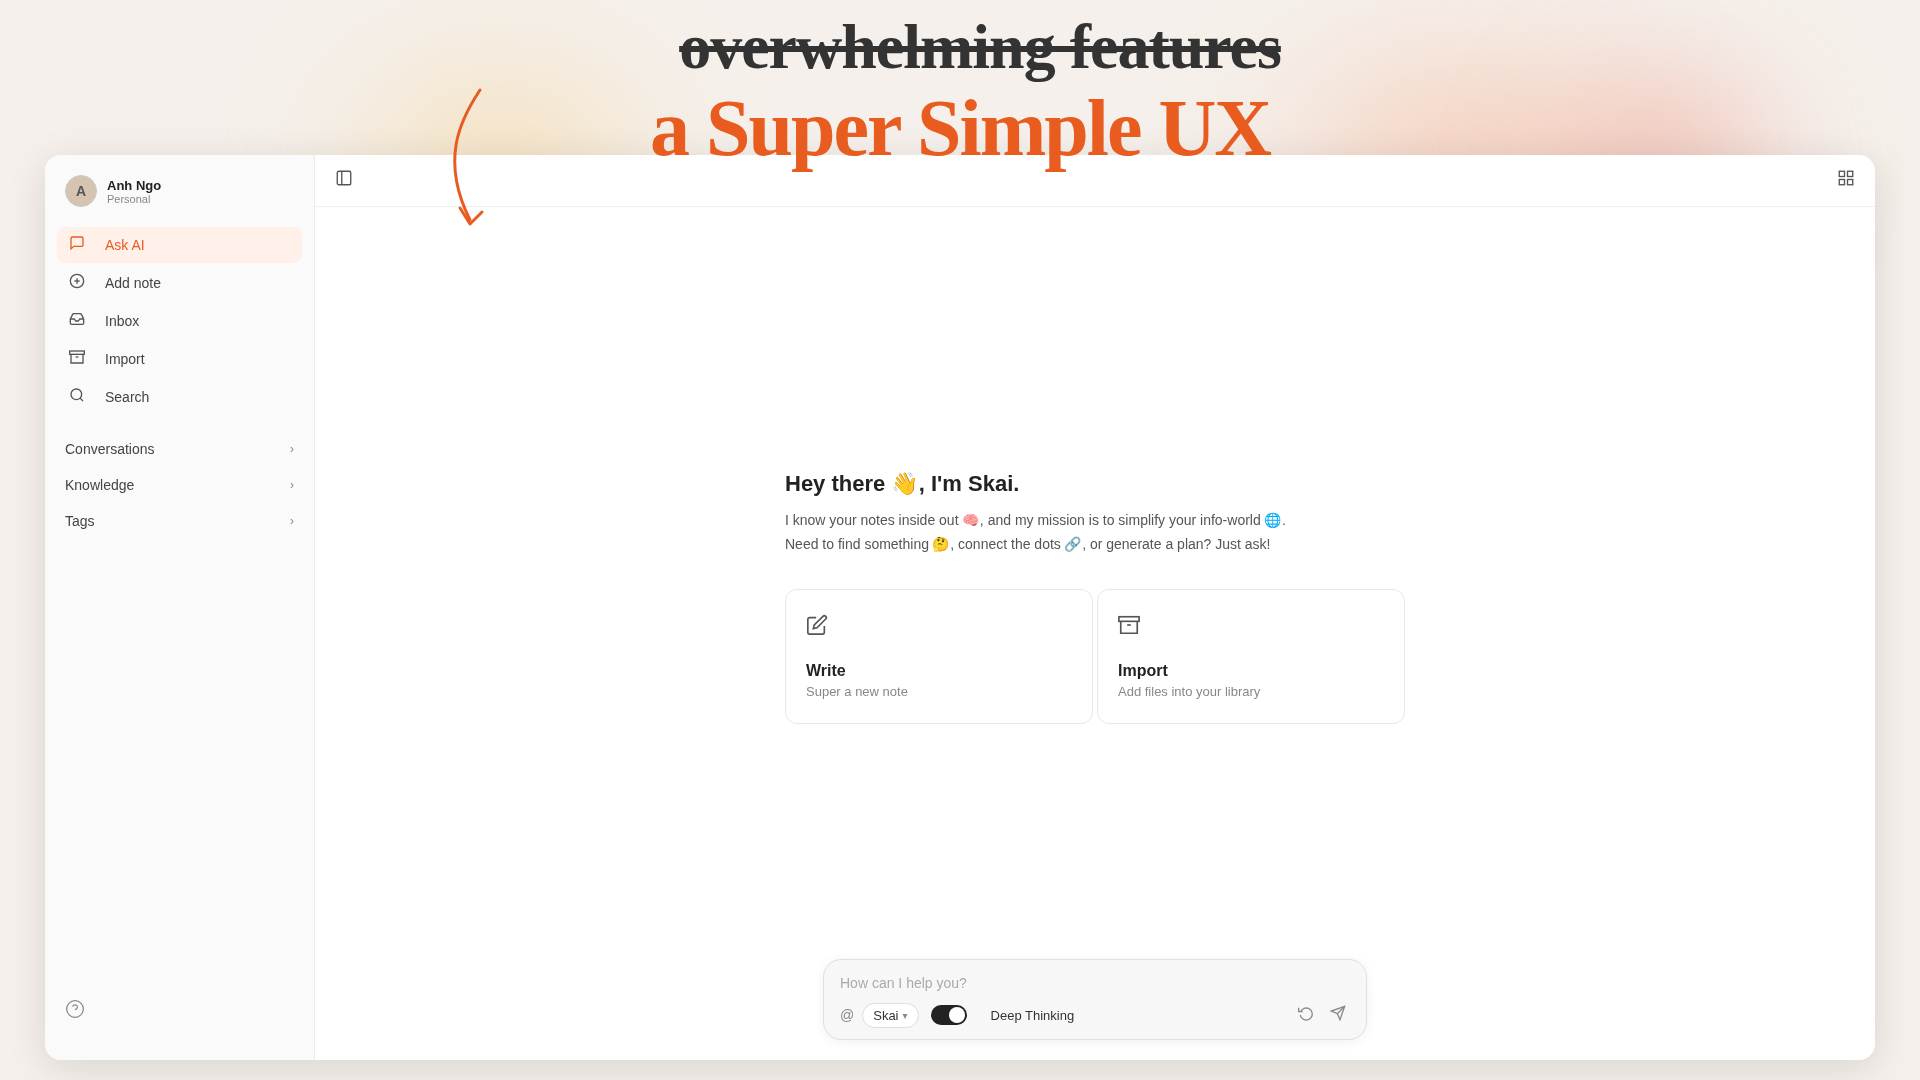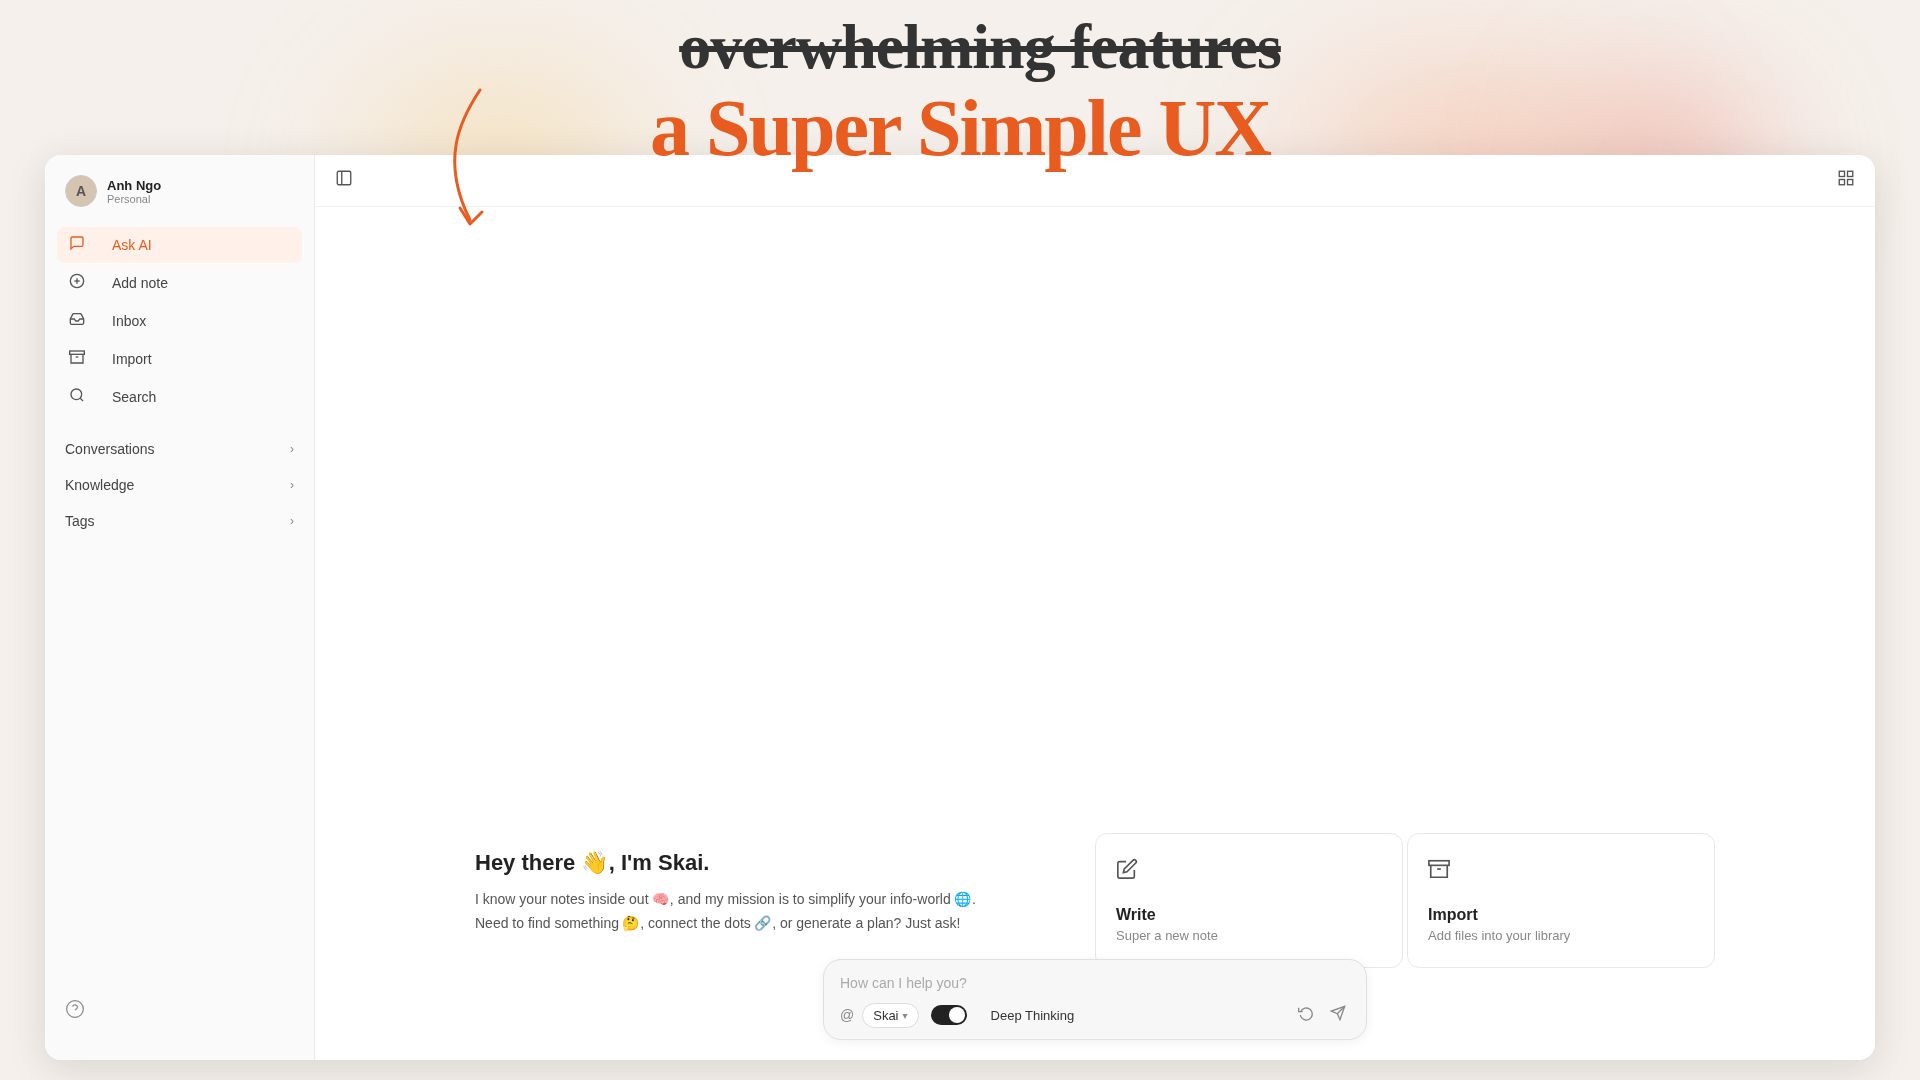--- a/index.html
+++ b/index.html
@@ -110,21 +110,21 @@
       display: flex; align-items: center; justify-content: center;
       font-size: 14px; font-weight: 600; color: #555;
       border: 1px solid #ccc;
     }
     .user-info { display: flex; flex-direction: column; }
     .user-name { font-size: 13px; font-weight: 600; color: #222; }
     .user-plan { font-size: 11px; color: #888; }
 
     .sidebar-nav { display: flex; flex-direction: column; gap: 2px; padding: 0 12px; }
     .nav-item {
-      display: flex; align-items: center; gap: 25px;
+      display: flex; align-items: center; gap: 18px;
       padding: 8px 10px;
       border-radius: 8px;
       font-size: 14px;
       color: #444;
       cursor: pointer;
     }
     .nav-item.active { color: #e85c20; background: #fff0ea; }
     .nav-icon { font-size: 16px; width: 20px; text-align: center; }
 
     .sidebar-divider { height: 16px; }
@@ -159,22 +159,22 @@
       padding: 14px 20px;
       border-bottom: 1px solid #f0f0f0;
     }
     .topbar-icon { font-size: 18px; color: #555; cursor: pointer; }
     .topbar-right { font-size: 18px; color: #555; cursor: pointer; }
 
     
     .center-area {
       flex: 1;
       display: flex;
-      flex-direction: row;
-      align-items: flex-end;
+      flex-direction: column;
+      align-items: center;
       justify-content: center;
       padding: 20px 40px 92px 40px;
     }
 
     .greeting-area {
       max-width: 620px;
       width: 100%;
       margin-bottom: 32px;
     }
     .greeting-title {

